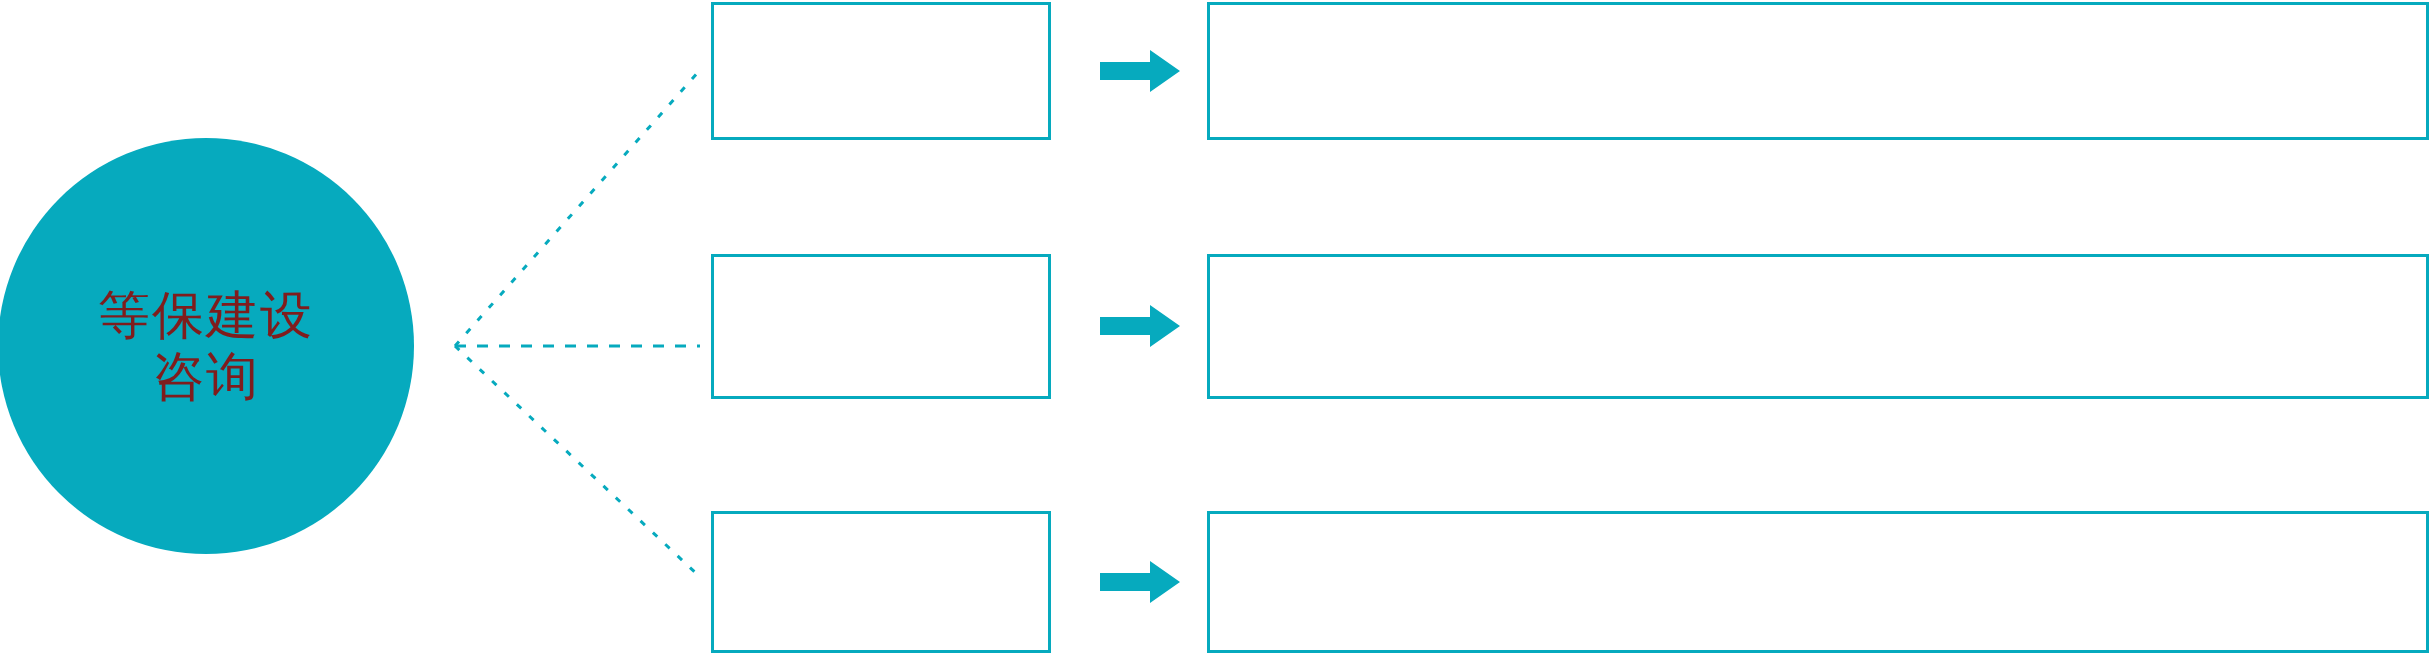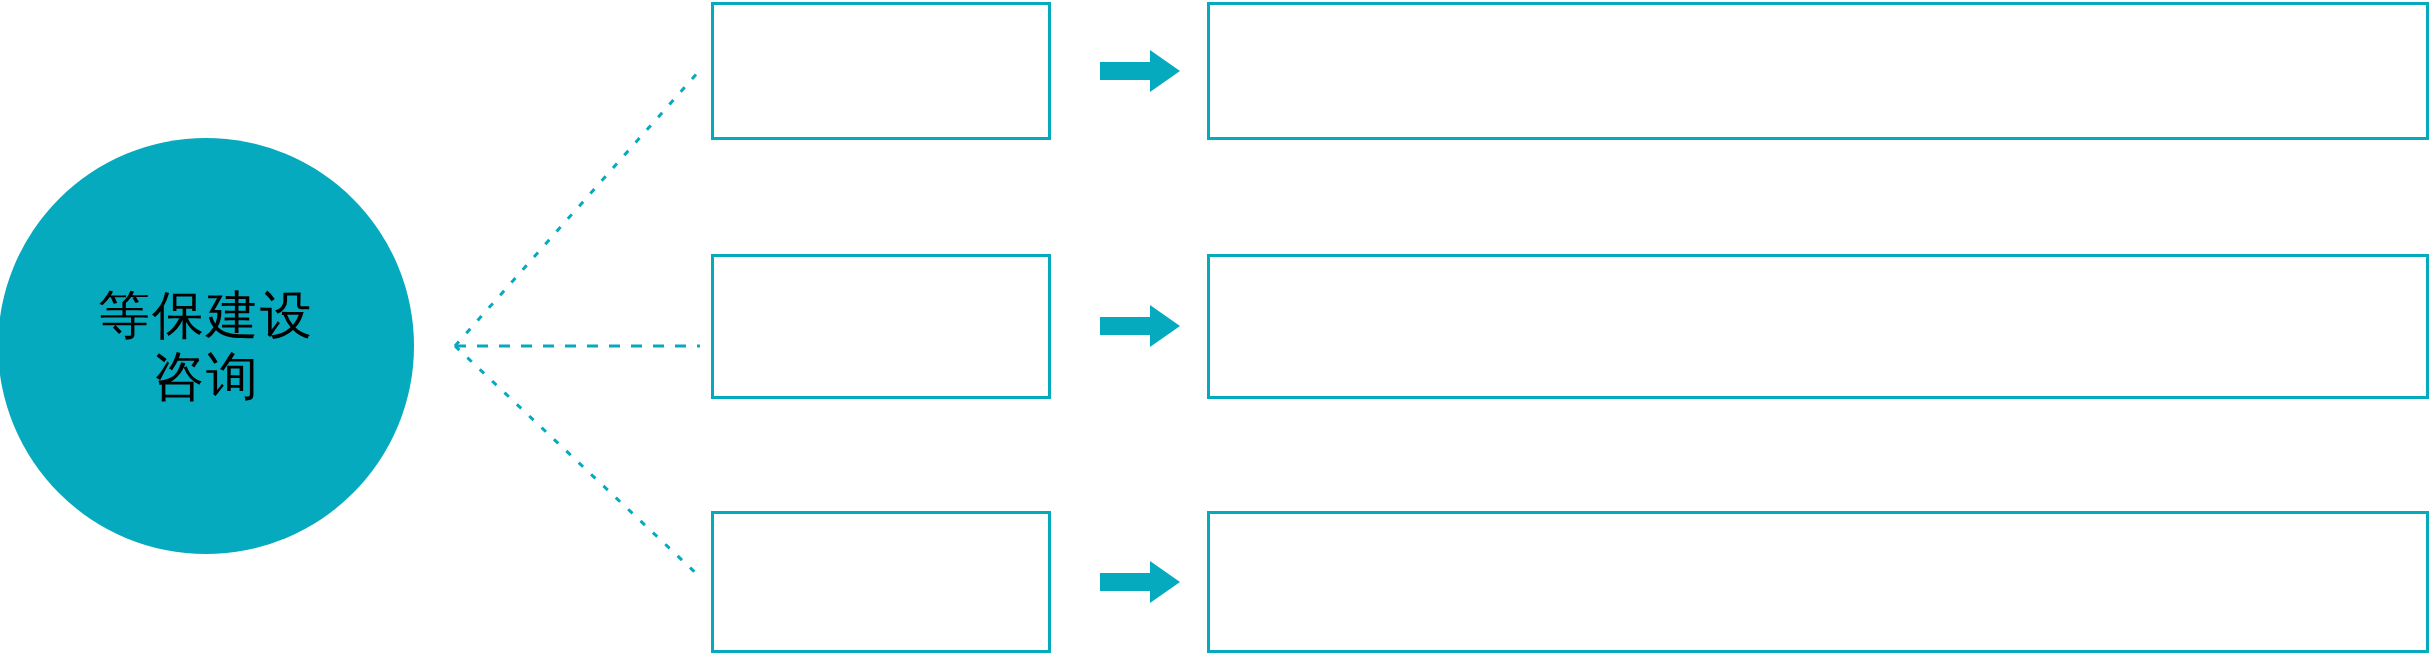--- a/index.html
+++ b/index.html
@@ -24,21 +24,21 @@
     top: 138px;
     width: 416px;
     height: 416px;
     border-radius: 50%;
     background: #06AABE;
     display: flex;
     align-items: center;
     justify-content: center;
   }
   .hub-label {
-    color: #000000;
+    color: #7f1d1d;
     font-size: 52px;
     line-height: 1.18;
     text-align: center;
     letter-spacing: 2px;
     font-weight: 400;
     white-space: pre-line;
     user-select: none;
   }
   
   .connectors {

